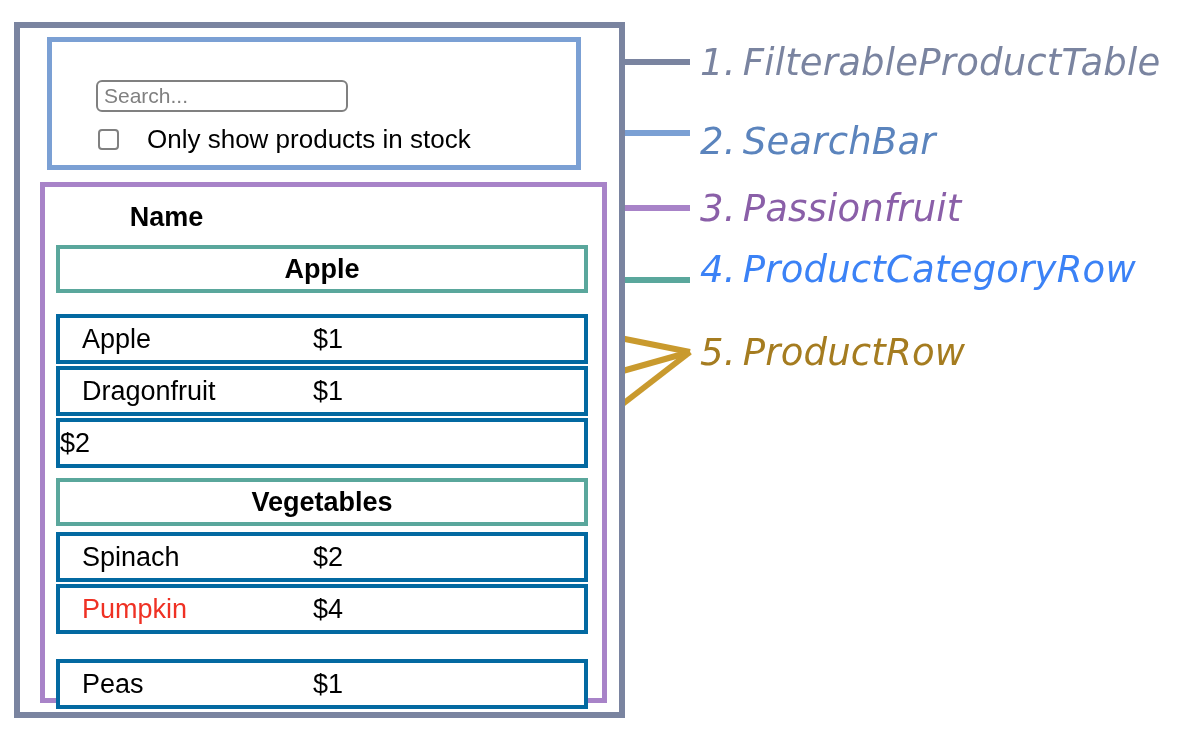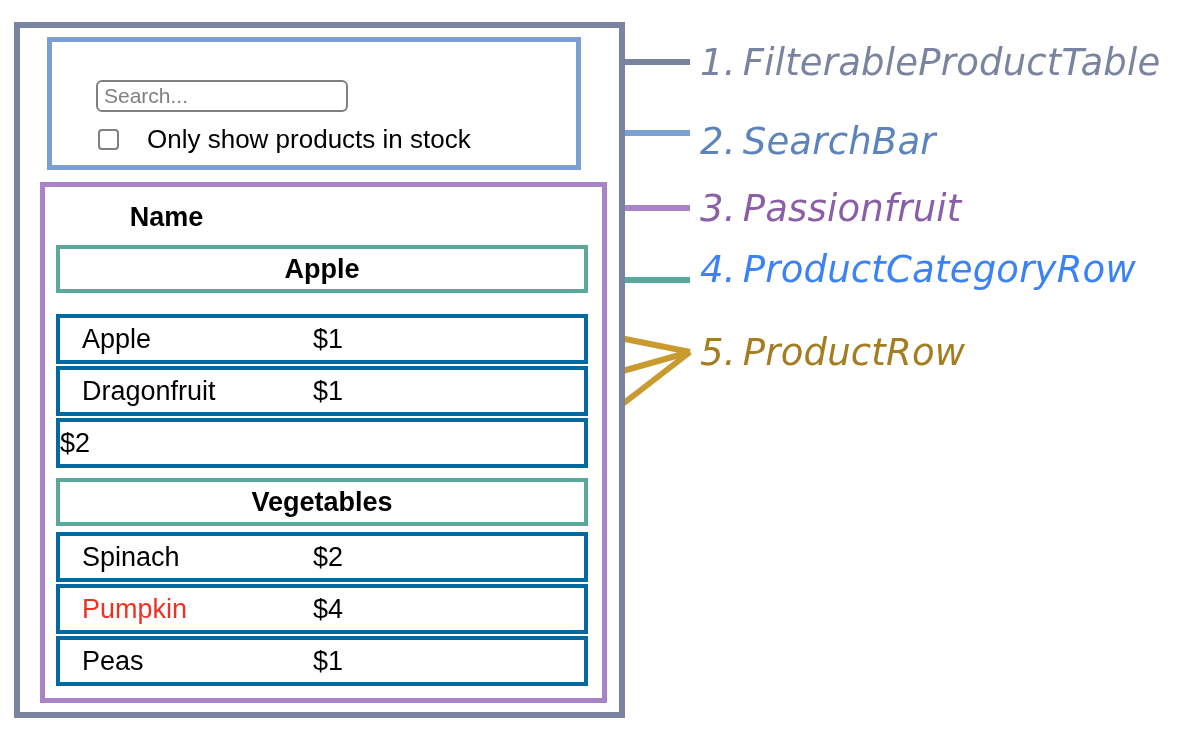--- a/index.html
+++ b/index.html
@@ -226,21 +226,21 @@
     </div>
 
     <div class="product-row" style="top:345px">
       <span class="cell-name">Spinach</span>
       <span class="cell-price">$2</span>
     </div>
     <div class="product-row" style="top:397px">
       <span class="cell-name out-of-stock">Pumpkin</span>
       <span class="cell-price">$4</span>
     </div>
-    <div class="product-row" style="top:449px">
+    <div class="product-row" style="top:472px">
       <span class="cell-name">Peas</span>
       <span class="cell-price">$1</span>
     </div>
 
   </div>
 </div>
 
 <div class="annot" style="left:700px; top:47px;  color:#7a84a0;">
   <span class="num">1.</span><span>FilterableProductTable</span>
 </div>

